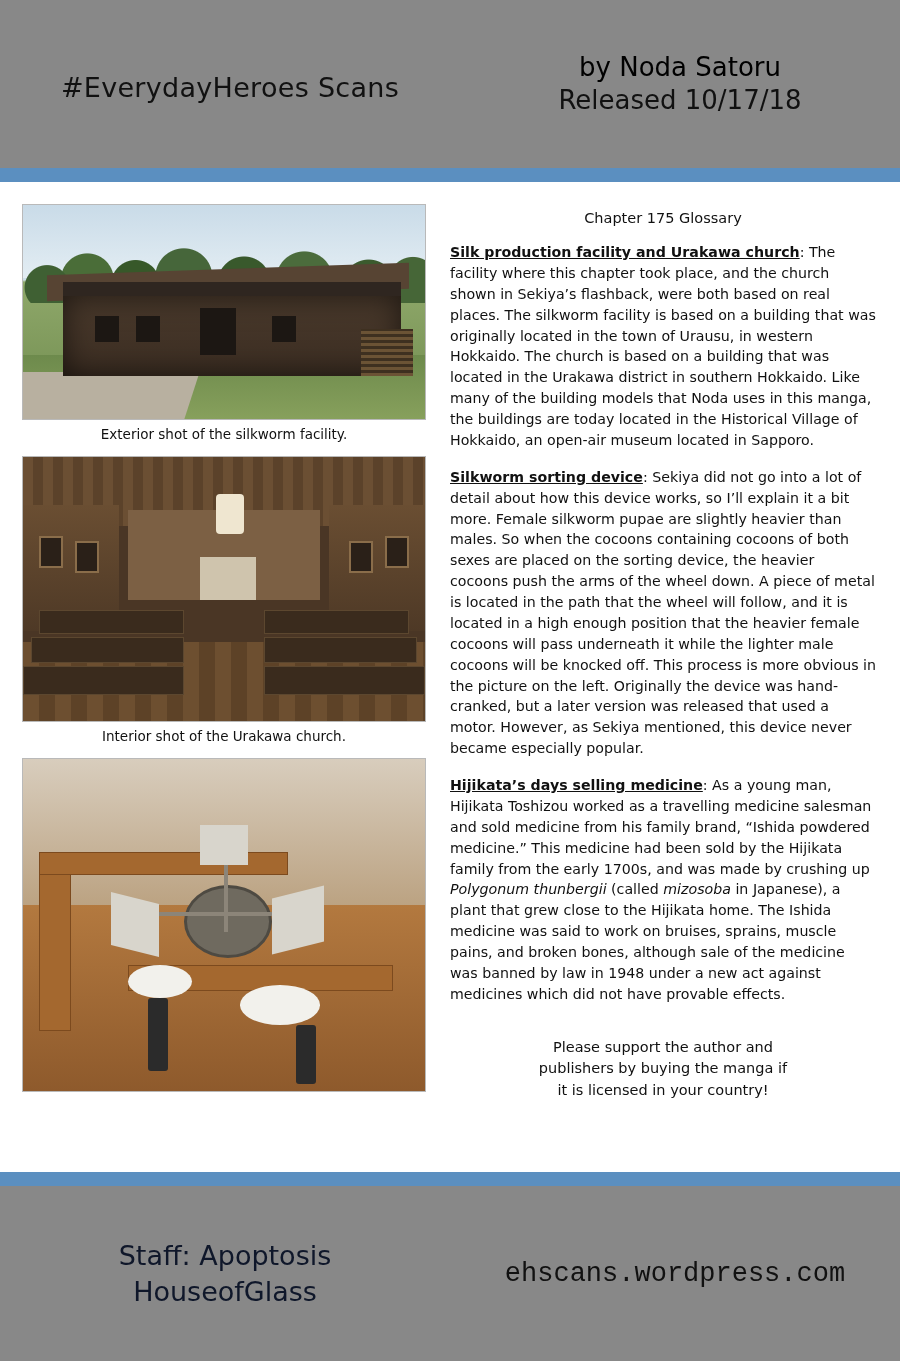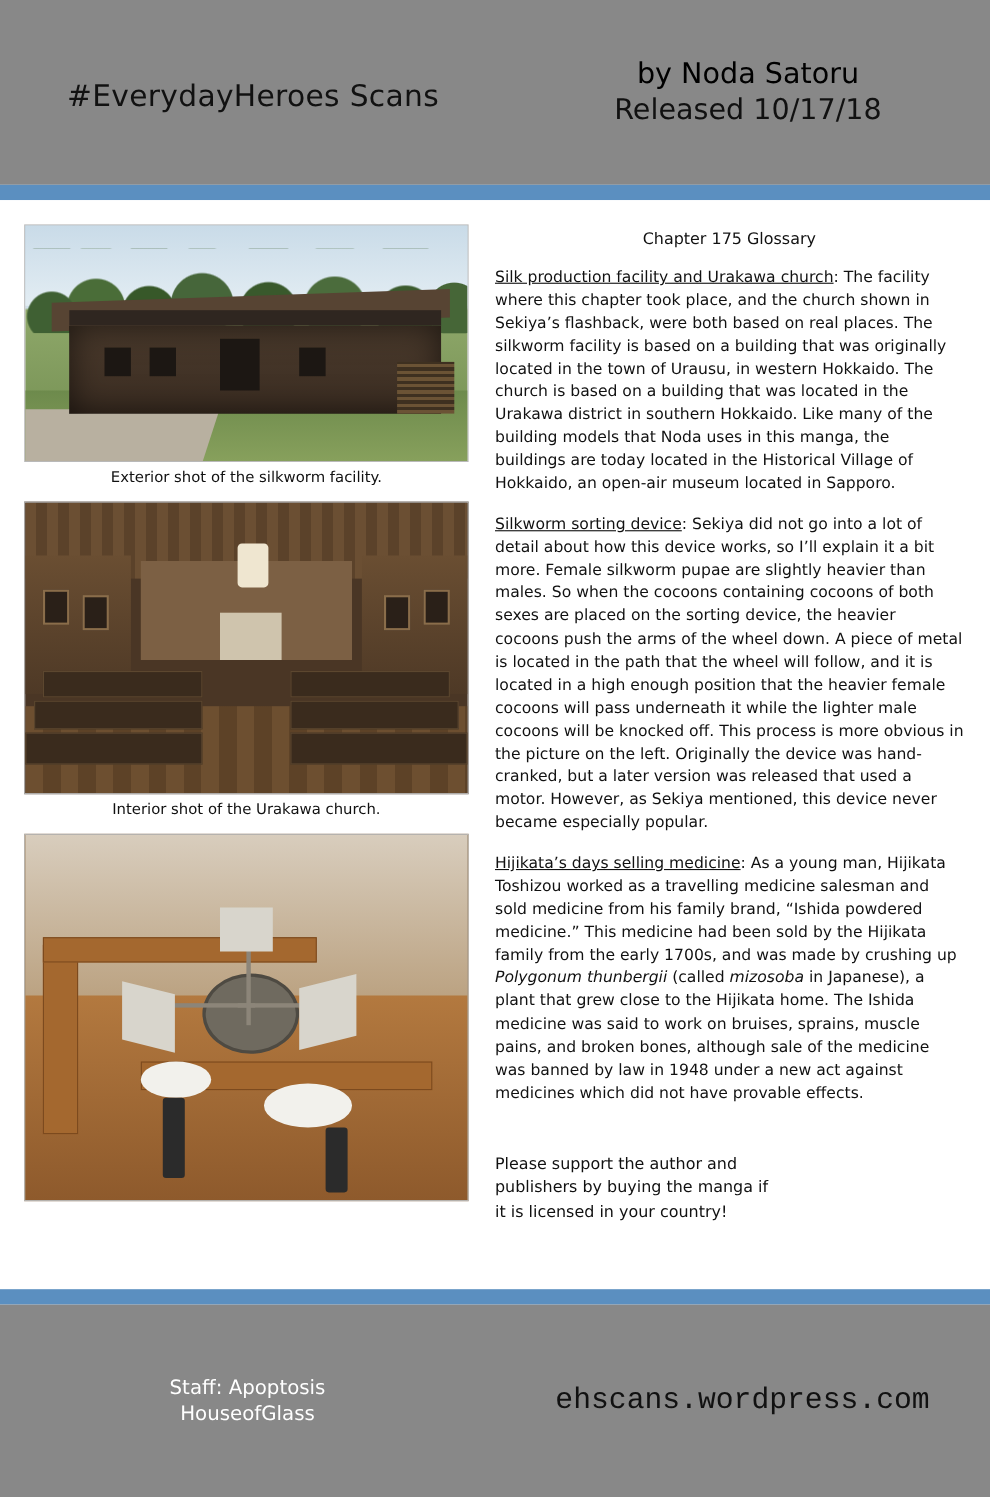--- a/index.html
+++ b/index.html
@@ -165,27 +165,27 @@
     text-align: center;
     font-size: 14.5px;
     margin-bottom: 16px;
   }
   .para {
     font-size: 14.2px;
     line-height: 1.47;
     margin-bottom: 16px;
     text-align: left;
   }
-  .para u { text-decoration: underline; font-weight: 400; text-align: center; }
+  .para u { text-decoration: underline; font-weight: 700; text-align: center; }
   .para .it { font-style: italic; }
   .support {
-    text-align: left;
+    text-align: center;
     font-size: 14.5px;
     line-height: 1.5;
-    margin-top: 44px;
+    margin-top: 32px;
   }
 
   
   .blue-bar-bottom {
     position: absolute;
     top: 1172px; left: 0;
     width: 900px; height: 14px;
     background: #5b8fc0;
   }
   .footer {
@@ -194,21 +194,21 @@
     width: 900px; height: 175px;
     background: #888888;
     display: flex;
     align-items: center;
   }
   .footer-left {
     width: 450px;
     text-align: center;
     line-height: 1.3;
   }
-  .footer-left div { font-size: 18px; color: #ffffff; }
+  .footer-left div { font-size: 27px; color: #0f172a; }
   .footer-right {
     width: 450px;
     text-align: center;
   }
   .footer-right div { font-size: 27px; color: #111111; font-family: Liberation Mono, monospace; }
 </style>
 </head>
 <body>
 
 <div class="page">

